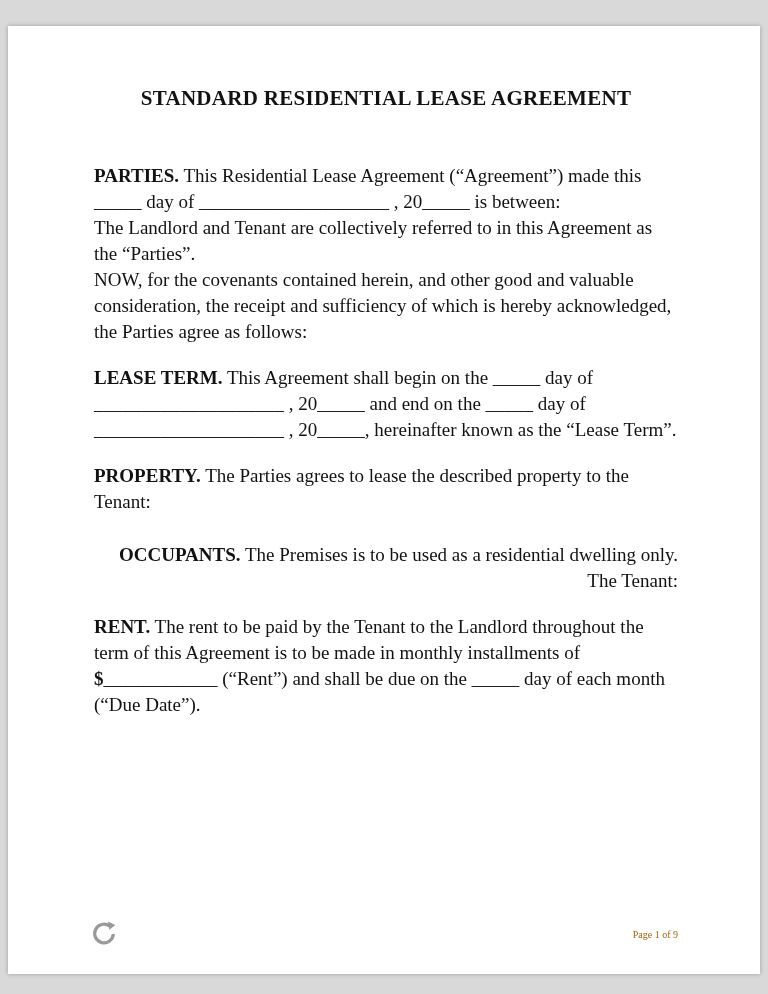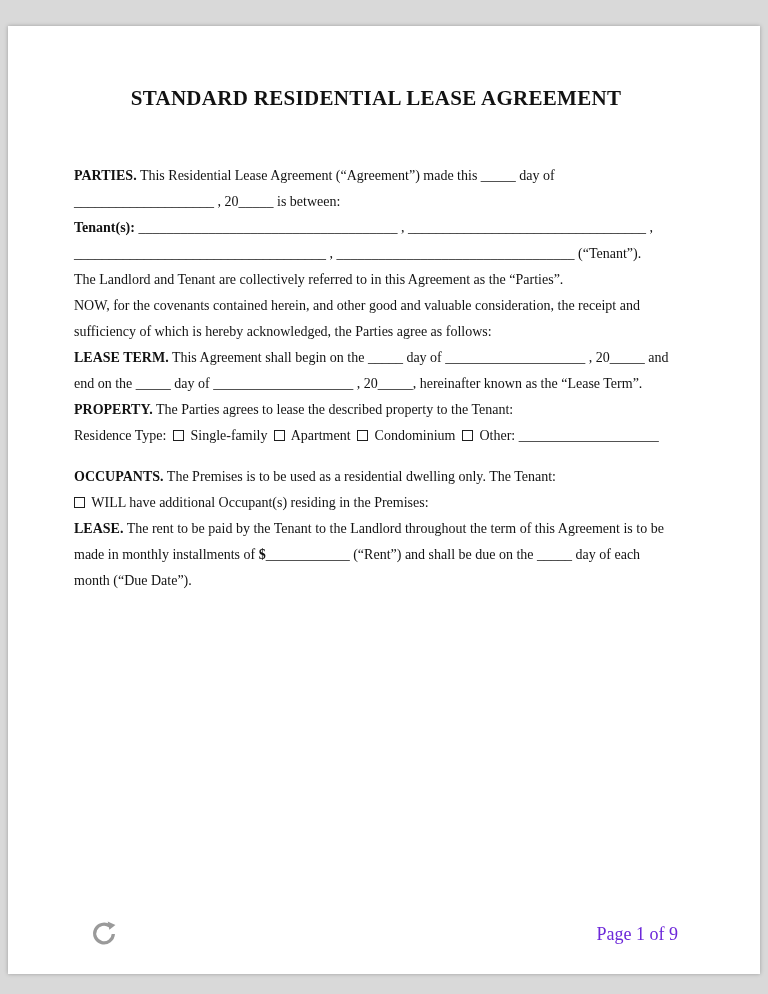--- a/index.html
+++ b/index.html
@@ -14,39 +14,39 @@
   .page {
     position: absolute;
     left: 8px;
     top: 26px;
     width: 752px;
     height: 948px;
     background: #ffffff;
     box-shadow: 0 0 4px rgba(0,0,0,0.28);
   }
   .content {
-    padding: 60px 82px 0 66px;
+    padding: 60px 82px 0 86px;
     color: #121212;
   }
   .doc-title {
     font-size: 21px;
     font-weight: bold;
     text-align: center;
     letter-spacing: 0.3px;
     margin: 0 0 52px 0;
   }
   p {
     margin: 0;
-    font-size: 14px;
+    font-size: 19px;
     line-height: 26px;
     color: #121212;
   }
   b { font-weight: bold; }
-  .section + .section { }
-  .section.gap-lg { margin-top: 15px; }
+  .section + .section { margin-top: 20px; }
+  .section.gap-lg { margin-top: 27px; text-align: right; }
   .checkbox {
     display: inline-block;
     width: 11px;
     height: 11px;
     border: 1px solid #1f1f1f;
     vertical-align: -1px;
     margin: 0 3px;
     background: #fff;
     cursor: pointer;
   }
@@ -54,72 +54,55 @@
   .footer {
     position: absolute;
     left: 82px;
     right: 82px;
     bottom: 26px;
     display: flex;
     justify-content: space-between;
     align-items: center;
   }
   .page-indicator {
-    color: #6d28d9;
-    font-size: 18px;
+    color: #a16207;
+    font-size: 10px;
     margin-left: 42px;
   }
   .logo-wrap { width: 28px; height: 28px; }
 </style>
 </head>
 <body>
 
 <div class="canvas">
   <div class="page">
     <div class="content">
 
       <h1 class="doc-title">STANDARD RESIDENTIAL LEASE AGREEMENT</h1>
 
       <div class="section">
         <p><b>PARTIES.</b><span> This Residential Lease Agreement (“Agreement”) made this _____ day of ____________________ , 20_____ is between:</span></p>
-        <p><b>Tenant(s):</b><span> _____________________________________ , __________________________________ , ____________________________________ , __________________________________ (“Tenant”).</span></p>
         <p>The Landlord and Tenant are collectively referred to in this Agreement as the “Parties”.</p>
         <p>NOW, for the covenants contained herein, and other good and valuable consideration, the receipt and sufficiency of which is hereby acknowledged, the Parties agree as follows:</p>
       </div>
 
       <div class="section">
         <p><b>LEASE TERM.</b><span> This Agreement shall begin on the _____ day of ____________________ , 20_____ and end on the _____ day of ____________________ , 20_____, hereinafter known as the “Lease Term”.</span></p>
       </div>
 
       <div class="section">
         <p><b>PROPERTY.</b><span> The Parties agrees to lease the described property to the Tenant:</span></p>
-        <p>
-          <span>Residence Type:</span>
-          <span class="checkbox"></span>
-          <span>Single-family</span>
-          <span class="checkbox"></span>
-          <span>Apartment</span>
-          <span class="checkbox"></span>
-          <span>Condominium</span>
-          <span class="checkbox"></span>
-          <span>Other:</span>
-          <span>____________________</span>
-        </p>
       </div>
 
       <div class="section gap-lg">
         <p><b>OCCUPANTS.</b><span> The Premises is to be used as a residential dwelling only. The Tenant:</span></p>
-        <p>
-          <span class="checkbox cb-lead"></span>
-          <span>WILL have additional Occupant(s) residing in the Premises:</span>
-        </p>
       </div>
 
       <div class="section">
-        <p><b>LEASE.</b><span> The rent to be paid by the Tenant to the Landlord throughout the term of this Agreement is to be made in monthly installments of </span><b>$</b><span>____________ (“Rent”) and shall be due on the _____ day of each month (“Due Date”).</span></p>
+        <p><b>RENT.</b><span> The rent to be paid by the Tenant to the Landlord throughout the term of this Agreement is to be made in monthly installments of </span><b>$</b><span>____________ (“Rent”) and shall be due on the _____ day of each month (“Due Date”).</span></p>
       </div>
 
     </div>
 
     <div class="footer">
       <span class="logo-wrap">
         <svg width="28" height="28" viewBox="0 0 24 24">
           <path d="M16.8 5.2 A8 8 0 1 0 20 12" fill="none" stroke="#9a9a9a" stroke-width="2.8" stroke-linecap="butt"></path>
           <polygon points="15.2,1.2 21.8,4.2 16.6,8.4" fill="#9a9a9a"></polygon>
         </svg>

